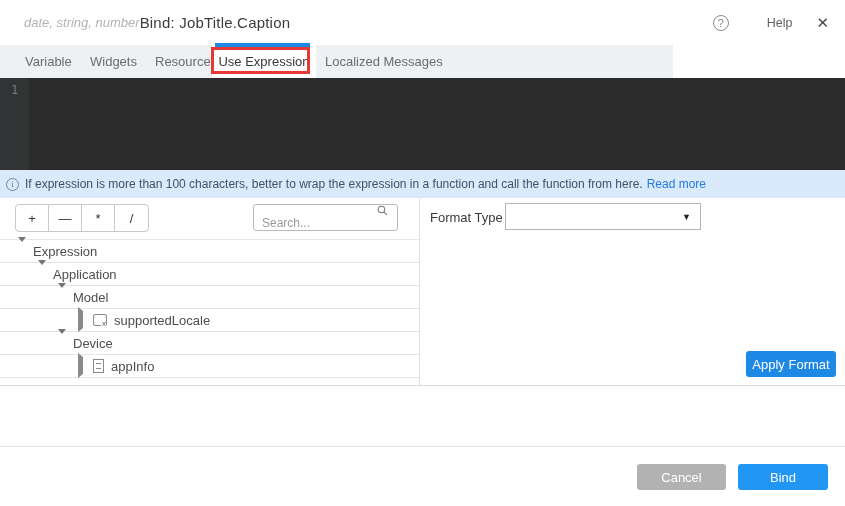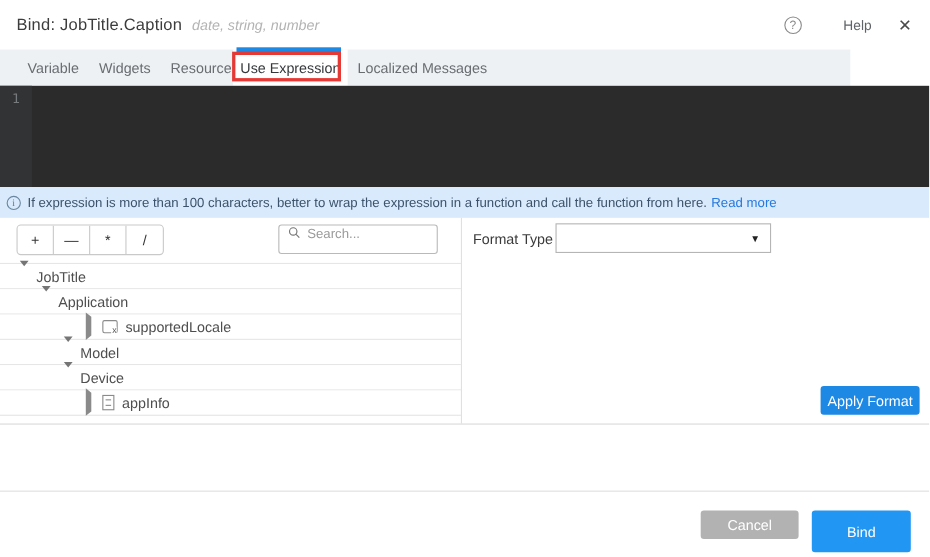--- a/index.html
+++ b/index.html
@@ -9,21 +9,21 @@
   
   #titlebar { position:absolute; left:0; top:0; width:845px; height:45px; background:#fff; display:flex; align-items:center; padding-left:15px; }
   #dialog-title { font-size:15px; font-weight:500; color:#3c3c3c; letter-spacing:.2px; }
   #dialog-subtitle { font-size:13px; font-style:italic; color:#b3b3b3; margin-left:9px; }
   #titlebar-right { position:absolute; right:16px; top:0; height:45px; display:flex; align-items:center; }
   #help-icon { width:16px; height:16px; border:1.4px solid #8a8a8a; border-radius:50%; color:#8a8a8a; font-size:11px; display:flex; align-items:center; justify-content:center; }
   #help-label { font-size:12.5px; color:#5f6368; margin-left:6px;padding-left:32px; }
   #close-icon { font-size:15px; color:#4a4a4a; margin-left:24px; cursor:default; }
 
   
-  #tabbar { position:absolute; left:0; top:45px; width:773px; height:33px; background:#eef1f4; }
+  #tabbar { position:absolute; left:0; top:45px; width:673px; height:33px; background:#eef1f4; }
   .tab { position:absolute; top:0; height:33px; display:flex; align-items:center; font-size:13px; color:#696d71; white-space:nowrap; }
   .tab.active { background:#fff; color:#35383b; justify-content:center; }
   #active-indicator { position:absolute; left:215px; top:43px; width:95px; height:5px; background:#1e88e5; z-index:5; }
   #annotation-box { position:absolute; left:211px; top:47px; width:99px; height:27px; border:3px solid #e53935; z-index:6; }
 
   
   #editor { position:absolute; left:0; top:78px; width:845px; height:92px; background:#2b2b2b; }
   #gutter { position:absolute; left:0; top:0; width:29px; height:92px; background:#313335; color:#787b7e; font-family:"DejaVu Sans Mono", monospace; font-size:12px; text-align:center; padding-top:5px; }
   #code-line { position:absolute; left:38px; top:5px; font-family:"DejaVu Sans Mono", monospace; font-size:12px; color:#e2e2e2; white-space:pre; }
   #cursor { display:inline-block; width:2px; height:13px; background:#47e04c; margin-left:1px; vertical-align:text-bottom; }
@@ -33,21 +33,21 @@
   #info-icon { width:13px; height:13px; min-width:13px; border:1px solid #6b87a0; border-radius:50%; color:#5c7democ8c; color:#5c788c; font-size:9px; font-family:"Liberation Serif", serif; display:flex; align-items:center; justify-content:center; }
   #info-message { font-size:12px; color:#3c536b; margin-left:6px;text-align:center; }
   #info-link { font-size:12px; color:#2679e0; margin-left:4px; }
 
   
   #op-group { position:absolute; left:15px; top:204px; height:28px; display:flex; border:1px solid #c9c9c9; border-radius:4px; background:#fff; overflow:hidden; }
   .op-btn { width:33px; height:26px; border-right:1px solid #c9c9c9; display:flex; align-items:center; justify-content:center; font-size:13px; color:#333; }
   .op-btn:last-child { border-right:none; }
 
   
-  #search-box { position:absolute; left:253px; top:204px; width:145px; height:27px; border:1px solid #b9b9b9; border-radius:3px; background:#fff; display:flex; align-items:flex-start; padding:0 8px; }
+  #search-box { position:absolute; left:253px; top:204px; width:145px; height:27px; border:1px solid #b9b9b9; border-radius:3px; background:#fff; display:flex; align-items:flex-end; padding:0 8px;flex-direction:column; }
   #search-input { border:none; outline:none; width:100%; font-size:12px; color:#333; margin-left:6px; font-family:"Liberation Sans", sans-serif; background:transparent; }
   #search-input::placeholder { color:#9a9a9a; }
 
   
   #tree { position:absolute; left:0; top:239px; width:419px; border-top:1px solid #e6e6e6; }
   .tree-row { height:23px; border-bottom:1px solid #e4e4e4; display:flex; align-items:center; background:#fff; }
   .twisty { width:9px; min-width:9px; margin-right:6px; display:inline-block; }
   .tw-exp { width:0; height:0; border-left:4.5px solid transparent; border-right:4.5px solid transparent; border-top:5px solid #757575; }
   .tw-col { width:0; height:0; border-top:4.5px solid transparent; border-bottom:4.5px solid transparent; border-left:5px solid #8a8a8a; }
   .tree-label { font-size:13px; color:#4e4e4e; }
@@ -66,30 +66,30 @@
   
   #format-label { position:absolute; left:430px; top:204px; height:27px; line-height:27px; font-size:13px; color:#3a3a3a; }
   #format-select { position:absolute; left:505px; top:203px; width:196px; height:27px; border:1px solid #b5b5b5; background:#fff; display:flex; align-items:center; justify-content:space-between; padding:0 9px; }
   #format-select-value { font-size:12px; color:#333; }
   #format-caret { font-size:9px; color:#222; }
   .blue-btn { background:#1e88e5; color:#fff; font-size:13px; border-radius:3px; display:flex; align-items:center; justify-content:center; }
   #apply-btn { position:absolute; left:746px; top:351px; width:90px; height:26px; }
 
   
   #cancel-btn { position:absolute; left:637px; top:464px; width:89px; height:26px; background:#b2b2b2; color:#fff; font-size:13px; border-radius:3px; display:flex; align-items:center; justify-content:center;text-align:right; }
-  #bind-btn { position:absolute; left:738px; top:464px; width:90px; height:38px; background:#2196f3; }
+  #bind-btn { position:absolute; left:738px; top:464px; width:90px; height:26px; background:#2196f3; }
 </style>
 </head>
 <body>
 
 <div id="app">
 
   <div id="titlebar">
+    <span id="dialog-subtitle">date, string, number</span>
     <span id="dialog-title">Bind: JobTitle.Caption</span>
-    <span id="dialog-subtitle">date, string, number</span>
     <div id="titlebar-right">
       <span id="help-icon">?</span>
       <span id="help-label">Help</span>
       <span id="close-icon">✕</span>
     </div>
   </div>
 
   <div id="tabbar">
       <div class="tab" style="left: 25px;">Variable</div>
       <div class="tab" style="left: 90px;">Widgets</div>
@@ -123,34 +123,34 @@
     <svg width="13" height="13" viewBox="0 0 16 16">
         <circle cx="6.5" cy="6.5" r="4.8" fill="none" stroke="#757575" stroke-width="1.5"></circle>
         <line x1="10.2" y1="10.2" x2="14.4" y2="14.4" stroke="#757575" stroke-width="1.5"></line>
       </svg>
     <input id="search-input" placeholder="Search..." style="">
   </div>
 
   <div id="tree">
       <div class="tree-row" style="padding-left: 18px;">
         <span class="twisty"><span class="tw-exp"></span></span>
-        <span class="tree-label">JobTitle</span>
+        <span class="tree-label">Expression</span>
       </div>
       <div class="tree-row" style="padding-left: 38px;">
         <span class="twisty"><span class="tw-exp"></span></span>
         <span class="tree-label">Application</span>
       </div>
+      <div class="tree-row" style="padding-left: 58px;">
+        <span class="twisty"><span class="tw-exp"></span></span>
+        <span class="tree-label">Model</span>
+      </div>
       <div class="tree-row" style="padding-left: 78px;">
         <span class="twisty"><span class="tw-col"></span></span>
         <span class="node-icon icon-array"></span>
         <span class="tree-label">supportedLocale</span>
-      </div>
-      <div class="tree-row" style="padding-left: 58px;">
-        <span class="twisty"><span class="tw-exp"></span></span>
-        <span class="tree-label">Model</span>
       </div>
       <div class="tree-row" style="padding-left: 58px;">
         <span class="twisty"><span class="tw-exp"></span></span>
         <span class="tree-label">Device</span>
       </div>
       <div class="tree-row" style="padding-left: 78px;">
         <span class="twisty"><span class="tw-col"></span></span>
         <span class="node-icon icon-object"></span>
         <span class="tree-label">appInfo</span>
       </div>

